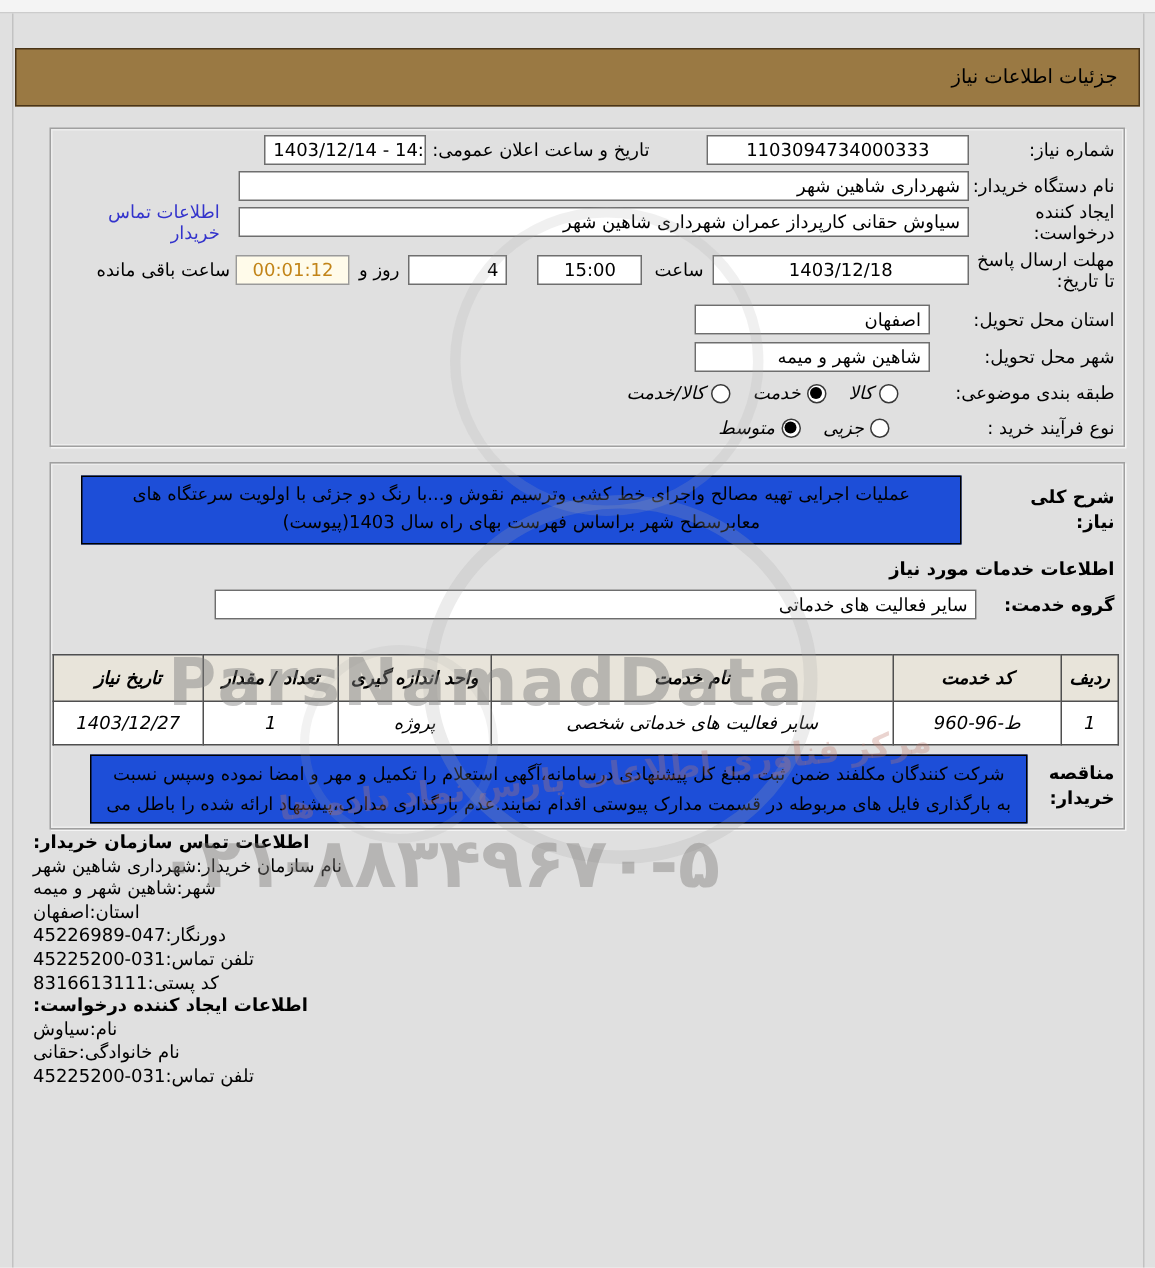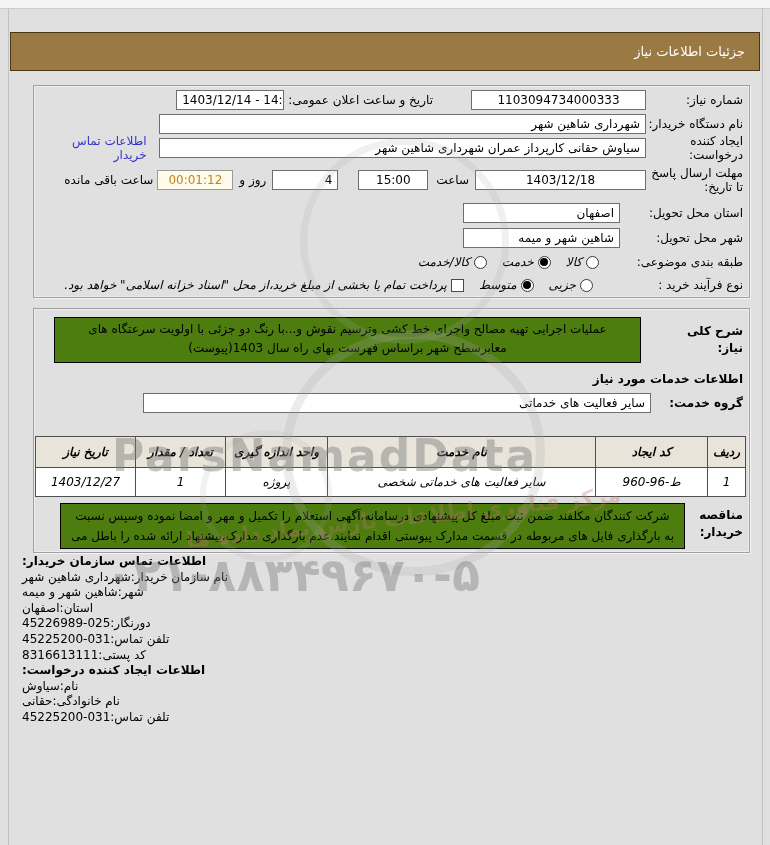--- a/index.html
+++ b/index.html
@@ -10,21 +10,21 @@
     font-size:12px;color:#000;
     position:relative;overflow:hidden;
     direction:rtl;
   }
   .page{position:absolute;inset:0;background:#e0e0e0;}
   .top-strip{position:absolute;top:0;left:0;right:0;height:8px;background:#f4f4f4;border-bottom:1px solid #cccccc;}
   .frame{position:absolute;top:9px;bottom:0;left:8px;right:7px;border-left:1px solid #c2c2c2;border-right:1px solid #c2c2c2;pointer-events:none;}
   .title-bar{
     position:absolute;top:32px;left:10px;right:10px;height:39px;
     background:#9a7943;border:1px solid #4a3518;box-sizing:border-box;
-    color:#ffffff;font-size:13px;
+    color:#000000;font-size:13px;
     display:flex;align-items:center;justify-content:flex-start;
     padding:0 14px;
   }
   .panel{position:absolute;left:33px;right:20px;border:1px solid #a0a0a0;box-shadow:inset 0 0 0 1px #ededed, 1px 1px 0 #f5f5f5;box-sizing:border-box;}
   .p1{top:85px;height:213px;}
   .p2{top:308px;height:245px;}
   .row{position:absolute;right:6px;left:6px;display:flex;align-items:center;direction:rtl;}
   .lbl{width:97px;flex:none;text-align:right;line-height:14px;color:#000;}
   .lbl-wide{width:120px;flex:none;text-align:right;line-height:14px;}
   .bold{font-weight:bold;}
@@ -39,21 +39,21 @@
   .countdown{
     background:#fffbea;border:1px solid #9a9a9a;color:#c28418;
     width:76px;height:20px;line-height:18px;text-align:center;box-sizing:border-box;
   }
   .opt{display:inline-flex;align-items:center;gap:4px;margin-left:15px;font-style:italic;}
   .radio{width:13px;height:13px;border:1px solid #383838;border-radius:50%;background:#fff;position:relative;flex:none;box-sizing:border-box;}
   .radio.checked::after{content:'';position:absolute;left:1.5px;top:1.5px;right:1.5px;bottom:1.5px;background:#000;border-radius:50%;}
   .checkbox{width:13px;height:13px;border:1px solid #4a4a4a;background:#fff;flex:none;box-sizing:border-box;}
   .desc-lbl{position:absolute;width:98px;text-align:right;line-height:17px;font-weight:bold;}
   .big-box{
-    position:absolute;background:#4d7c0f;border:1px solid #000;box-sizing:border-box;
+    position:absolute;background:#1d4ed8;border:1px solid #000;box-sizing:border-box;
     text-align:center;line-height:19px;padding:2px 8px;overflow:hidden;
   }
   .sec-heading{position:absolute;font-weight:bold;text-align:right;}
   .tbl-wrap{position:absolute;top:127px;right:3px;left:3px;}
   table{border-collapse:collapse;width:100%;table-layout:fixed;direction:rtl;}
   th,td{border:1px solid #4f4f4f;font-size:12px;overflow:hidden;white-space:nowrap;font-style:italic;}
   th{background:#e8e4da;font-weight:bold;height:28px;}
   td{background:#ffffff;text-align:center;height:26px;}
   .contact{position:absolute;top:554px;right:22px;left:22px;text-align:left;line-height:15.6px;}
   .c-line .c-lbl{font-weight:normal;margin-left:0;}
@@ -137,24 +137,20 @@
     <div class="row" style="top:192px">
       <span class="lbl-wide">نوع فرآیند خرید :</span>
       <span class="opt" style="margin-right:30px">
         <span class="radio"></span>
         <span>جزیی</span>
       </span>
       <span class="opt">
         <span class="radio checked"></span>
         <span>متوسط</span>
       </span>
-      <span class="opt">
-        <span class="checkbox"></span>
-        <span>پرداخت تمام یا بخشی از مبلغ خرید،از محل "اسناد خزانه اسلامی" خواهد بود.</span>
-      </span>
     </div>
   </div>
 
   <div class="panel p2">
 
     <div class="desc-lbl" style="top:14px;right:6px">
       <div>شرح کلی</div>
       <div>نیاز:</div>
     </div>
     <div class="big-box" style="top:8px;right:108px;left:20px;height:46px">عملیات اجرایی تهیه مصالح واجرای خط کشی وترسیم نقوش و...با رنگ دو جزئی با اولویت سرعتگاه های معابرسطح شهر براساس فهرست بهای راه سال 1403(پیوست)</div>
@@ -172,21 +168,21 @@
           <col style="width:38px">
             <col style="width:112px">
             <col style="width:268px">
           <col style="width:102px">
             <col style="width:90px">
             <col style="width:100px">
         </colgroup>
         <thead>
           <tr>
             <th>ردیف</th>
-            <th>کد ایجاد</th>
+            <th>کد خدمت</th>
             <th>نام خدمت</th>
             <th>واحد اندازه گیری</th>
             <th>تعداد / مقدار</th>
             <th>تاریخ نیاز</th>
           </tr>
         </thead>
         <tbody>
           <tr>
             <td>1</td>
             <td>ط-96-960</td>
@@ -212,21 +208,21 @@
     <div class="c-line">
       <span class="c-lbl">نام سازمان خریدار:</span><span>شهرداری شاهین شهر</span>
     </div>
     <div class="c-line">
       <span class="c-lbl">شهر:</span><span>شاهین شهر و میمه</span>
     </div>
     <div class="c-line">
       <span class="c-lbl">استان:</span><span>اصفهان</span>
     </div>
     <div class="c-line">
-      <span class="c-lbl">دورنگار:</span><span class="ltr">45226989-025</span>
+      <span class="c-lbl">دورنگار:</span><span class="ltr">45226989-047</span>
     </div>
     <div class="c-line">
       <span class="c-lbl">تلفن تماس:</span><span class="ltr">45225200-031</span>
     </div>
     <div class="c-line">
       <span class="c-lbl">کد پستی:</span><span class="ltr">8316613111</span>
     </div>
 
     <div class="c-line bold">اطلاعات ایجاد کننده درخواست:</div>
 

